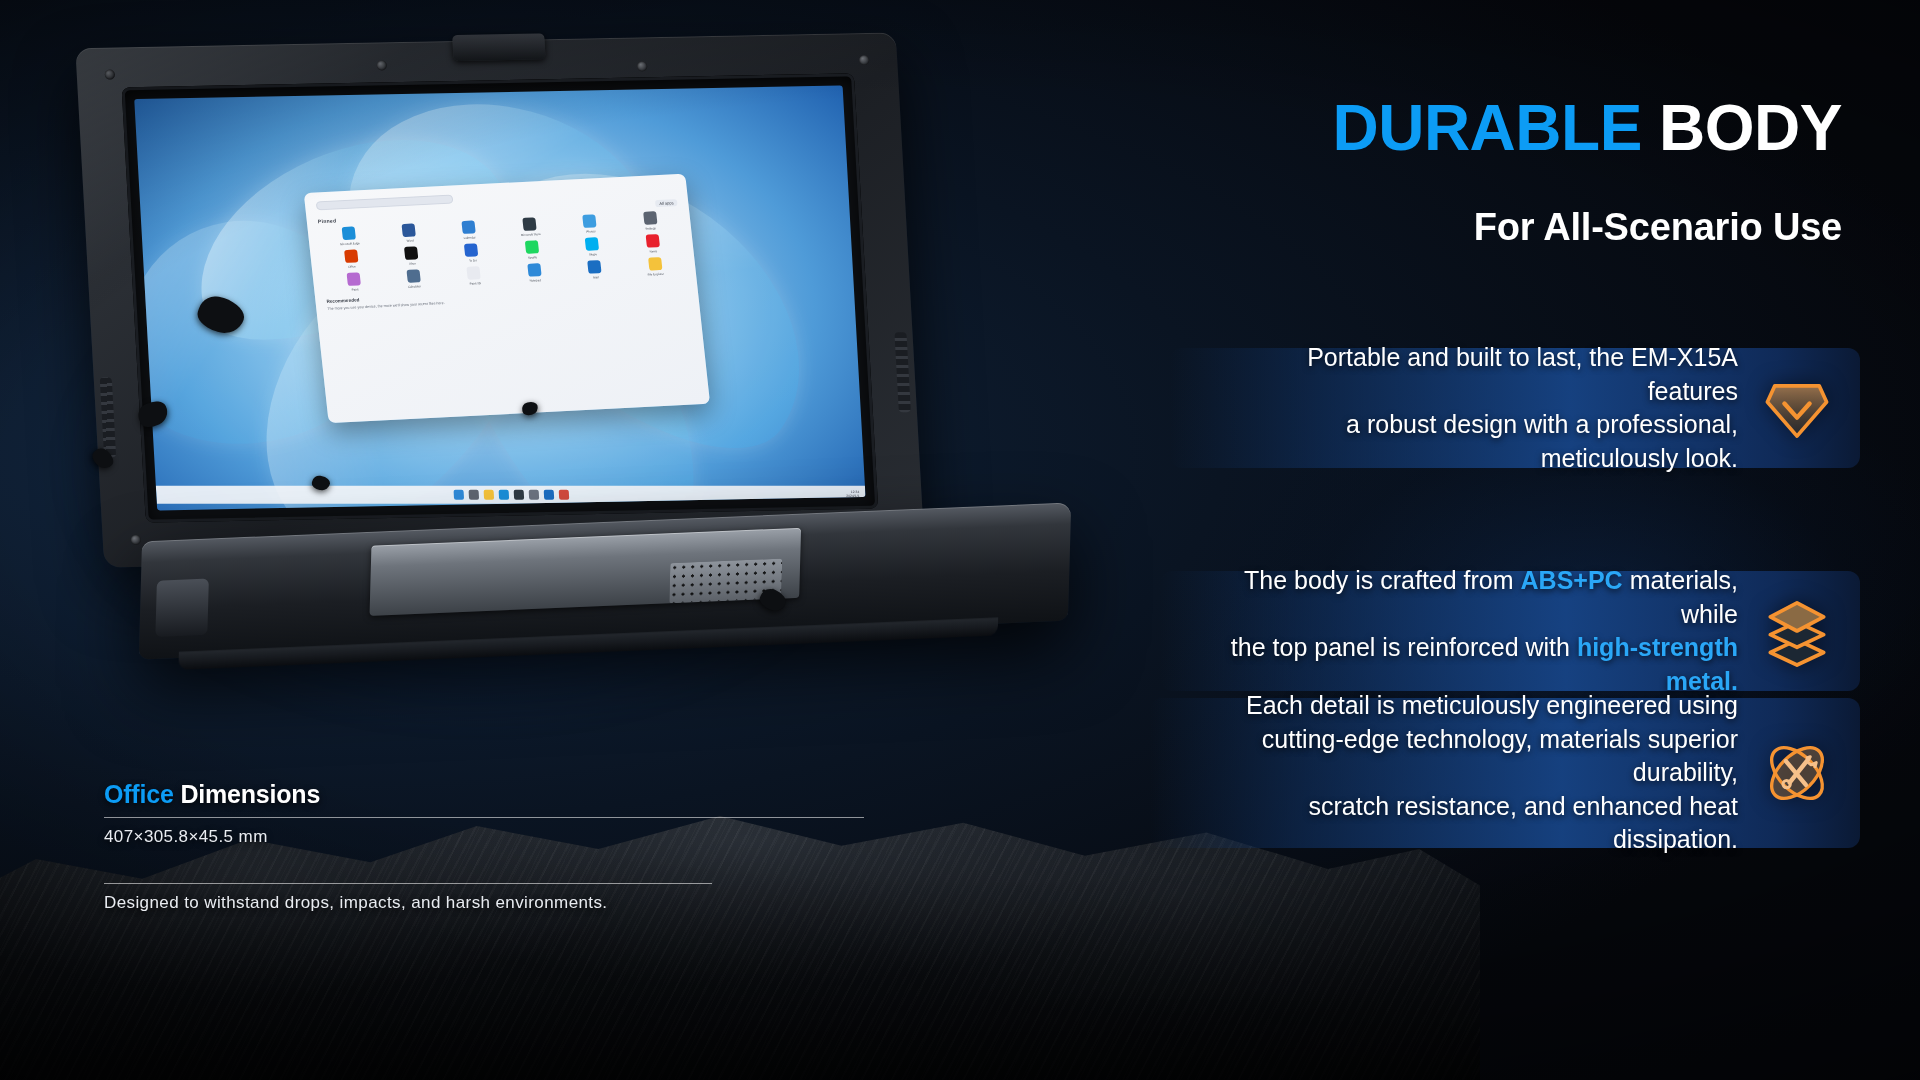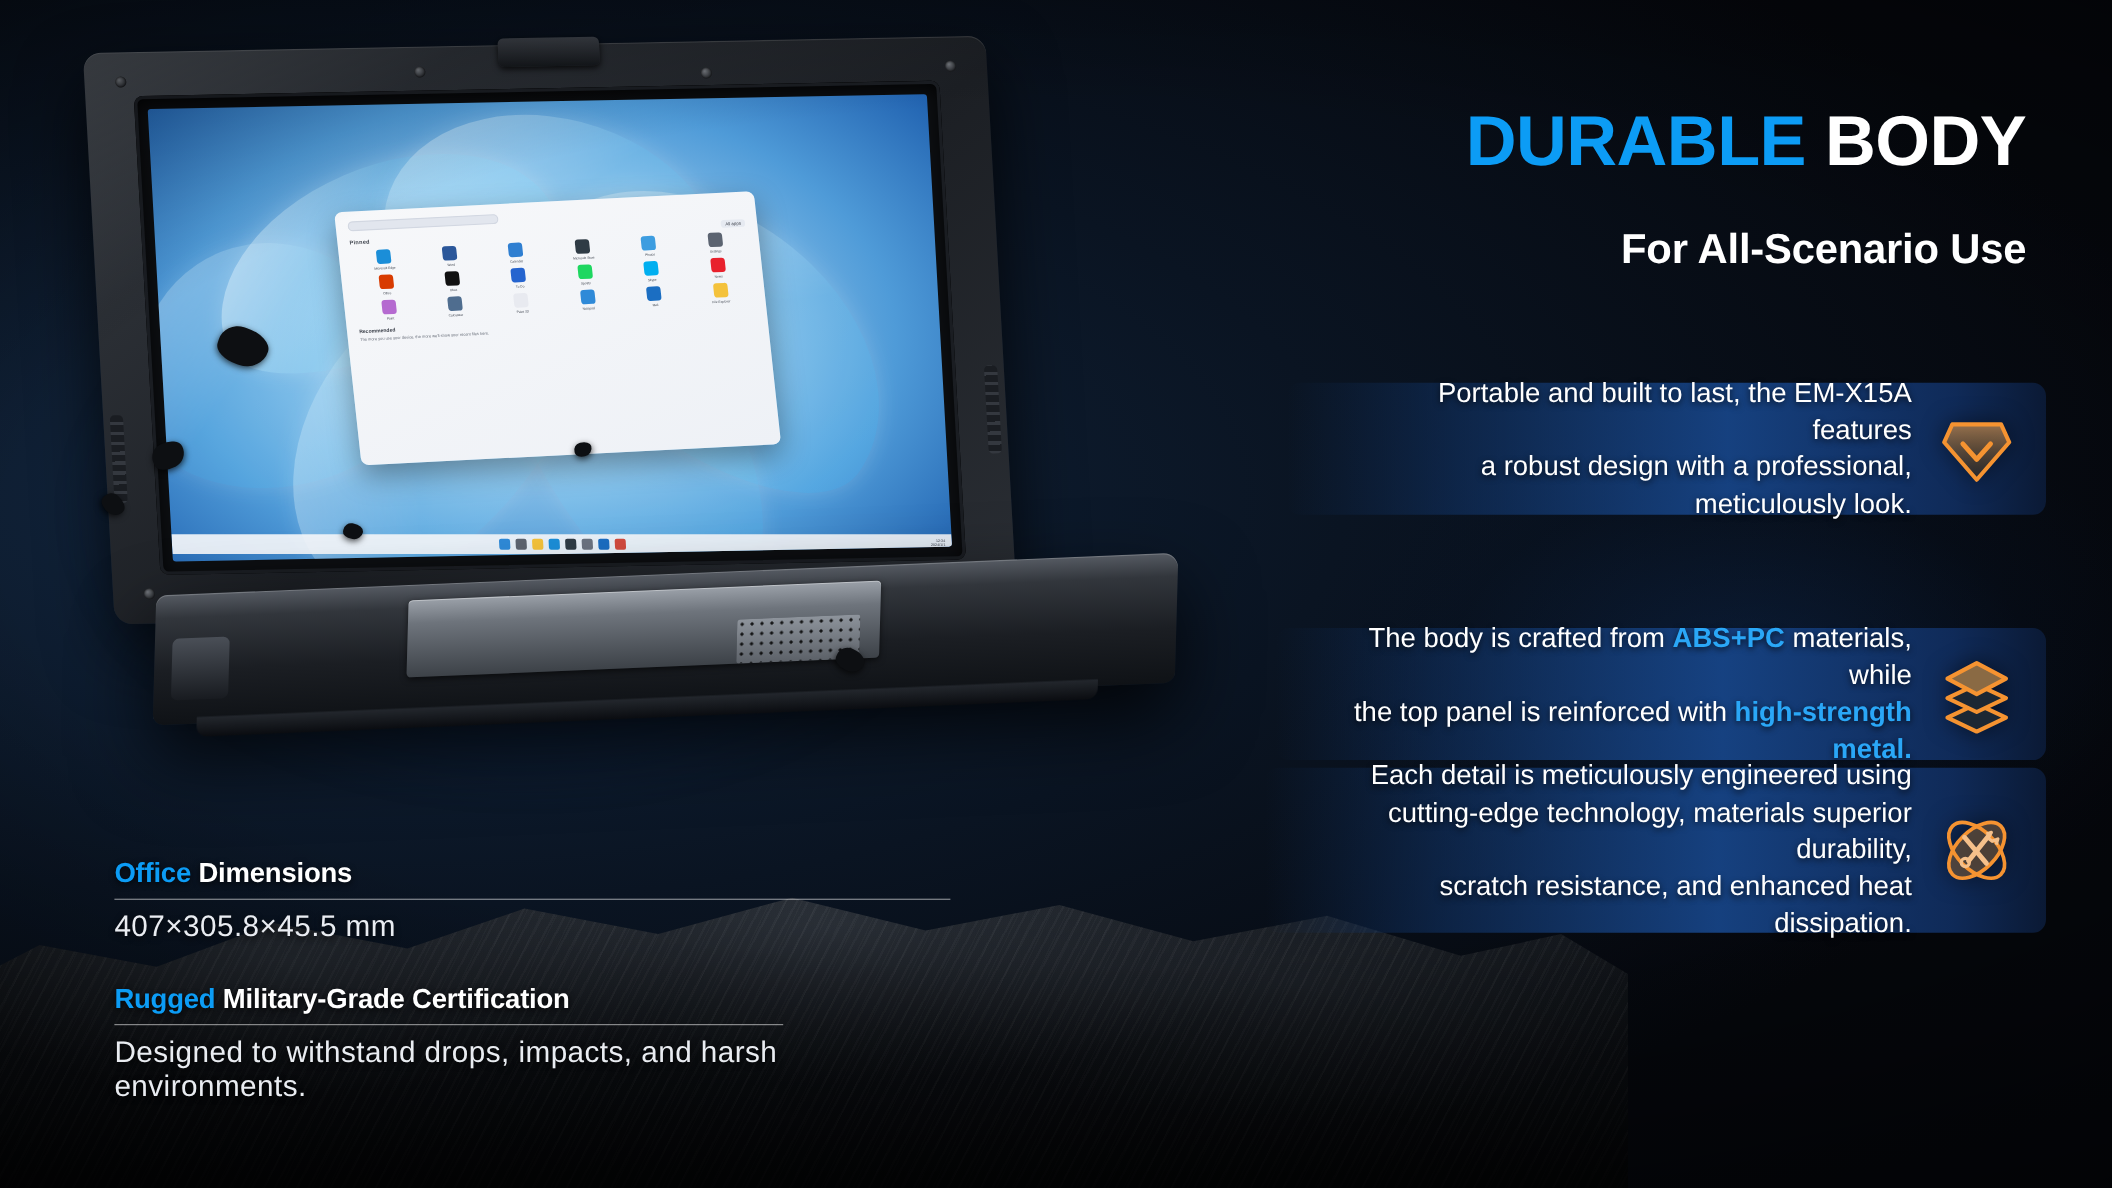--- a/index.html
+++ b/index.html
@@ -195,21 +195,21 @@
 
   
   .specs { position:absolute; left:104px; top:780px; width:760px; }
   .spec-h {
     font-size:25px; font-weight:bold; color:#ffffff; letter-spacing:-.2px;
     text-shadow:0 2px 6px rgba(0,0,0,.8);
   }
   .spec-h .hl { color:#0c9cf5; }
   .spec-rule { height:1px; background:rgba(255,255,255,.55); margin:8px 0 9px; }
   .spec-v {
-    font-size:27px; color:#e9ecf1; letter-spacing:.4px;
+    font-size:17px; color:#e9ecf1; letter-spacing:.4px;
     text-shadow:0 2px 6px rgba(0,0,0,.8);
   }
   .spec-b2 { margin-top:36px; }
   .spec-b2 .spec-rule { width:80%; }
 </style>
 </head>
 <body>
 
 <div class="stage">
 
@@ -434,21 +434,18 @@
 
   <div class="specs">
     <div>
       <div class="spec-h">
         <span class="hl">Office</span><span> Dimensions</span>
       </div>
       <div class="spec-rule"></div>
       <div class="spec-v">407×305.8×45.5 mm</div>
     </div>
     <div class="spec-b2">
-      <div class="spec-h">
-        <span class="hl">Rugged</span><span> Military-Grade Certification</span>
-      </div>
       <div class="spec-rule"></div>
       <div class="spec-v">Designed to withstand drops, impacts, and harsh environments.</div>
     </div>
   </div>
 
 </div>
 
 </body></html>

